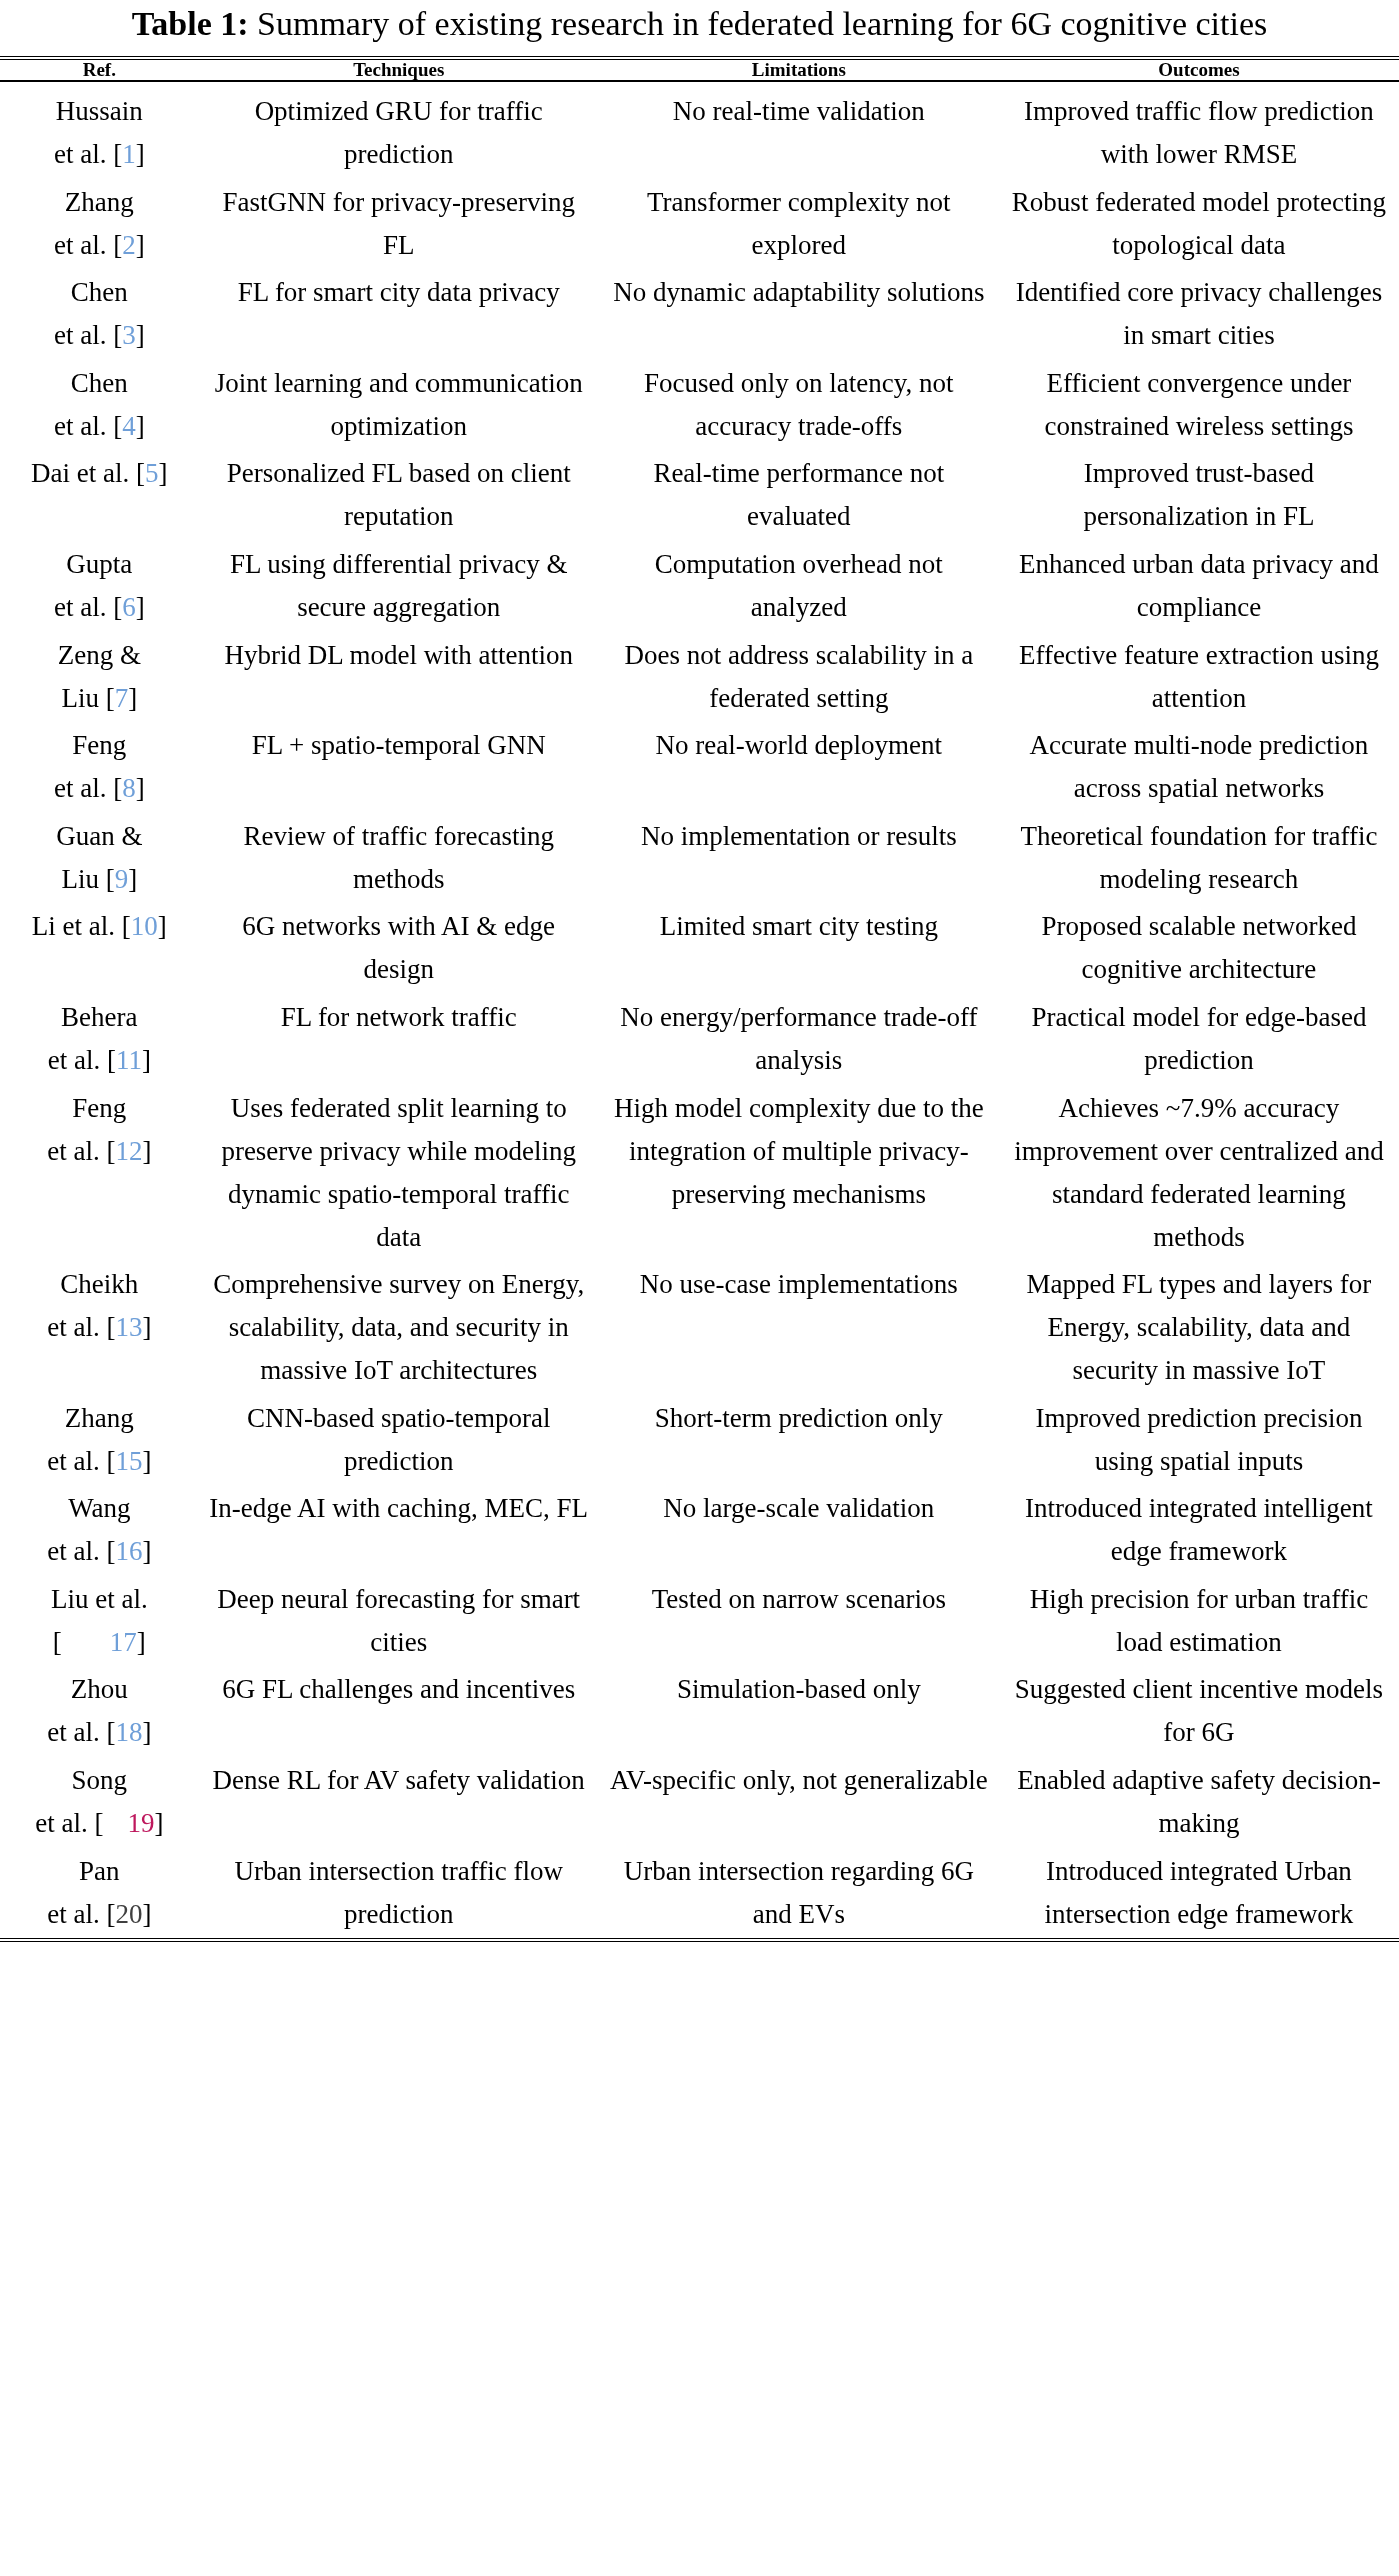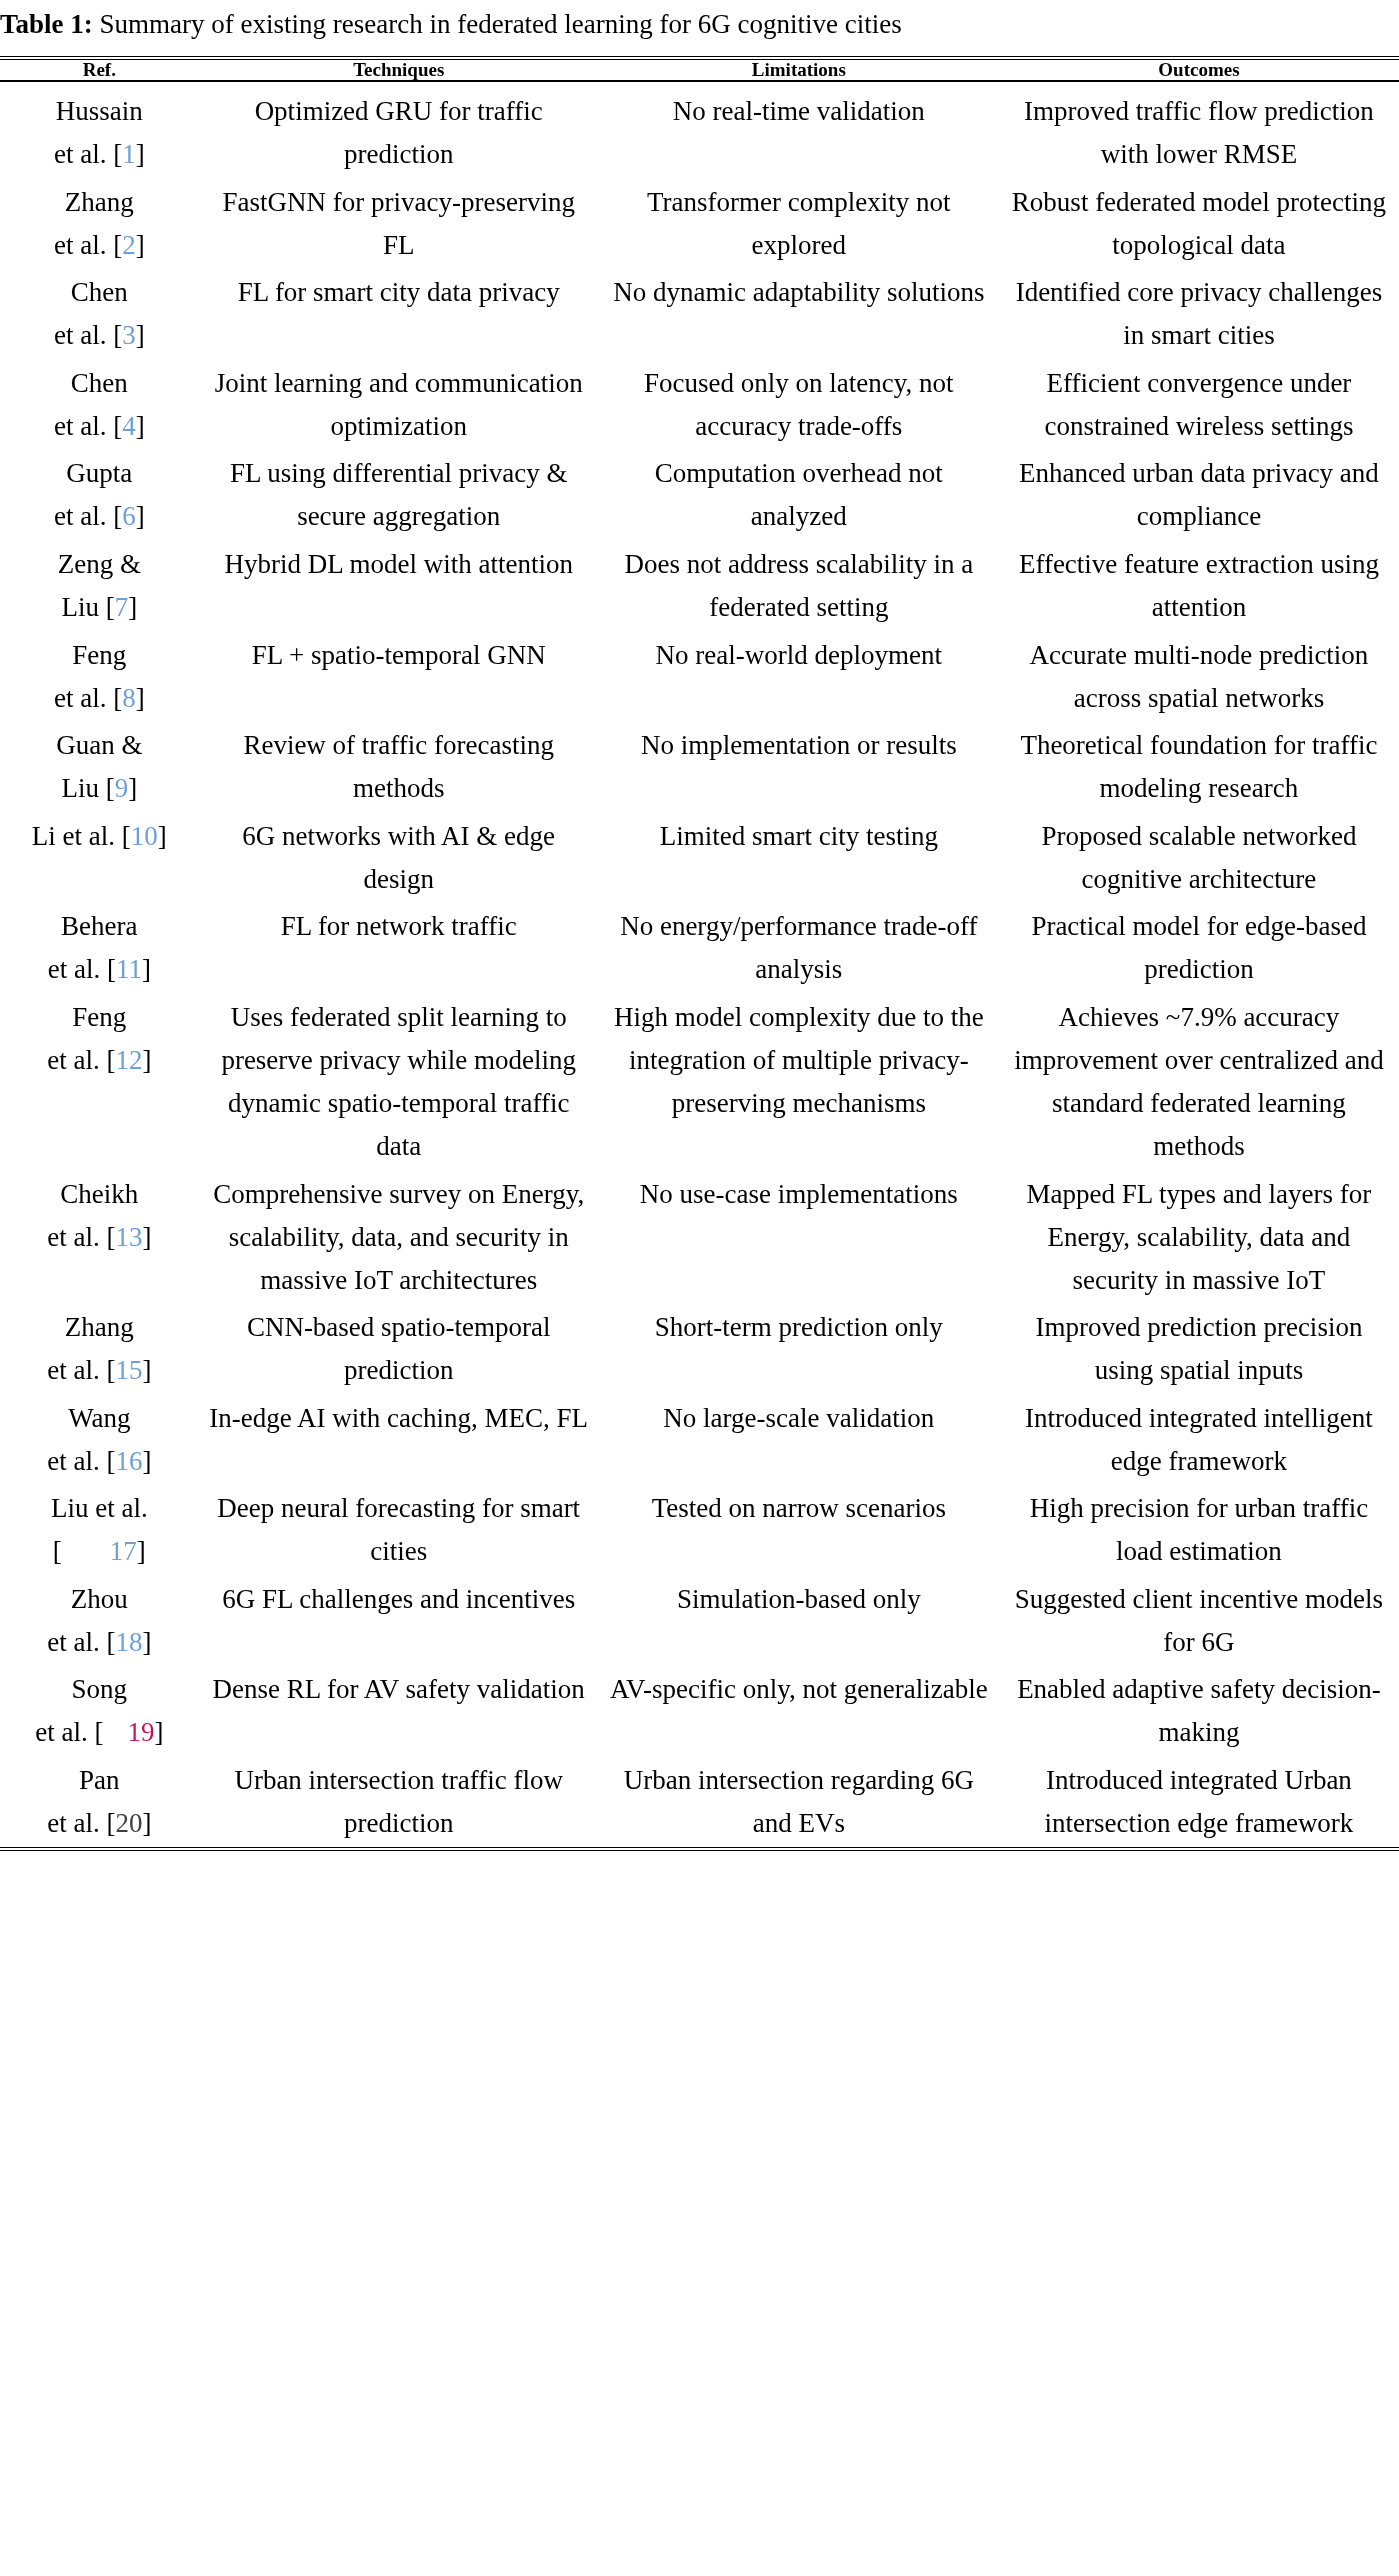--- a/index.html
+++ b/index.html
@@ -10,22 +10,22 @@
   body {
     width: 1399px;
     min-height: 2576px;
     font-family: "Liberation Serif", "DejaVu Serif", serif;
     color: #000000;
   }
   .page {
     width: 1399px;
   }
   .caption {
-    text-align: left;
-    font-size: 27px;
+    text-align: center;
+    font-size: 34px;
     line-height: 36px;
     margin: 6px 0 13.6px 0;
   }
   .caption-label {
     font-weight: bold;
   }
   table.summary {
     width: 100%;
     border-collapse: collapse;
     border-top: 4.5px double #000;
@@ -105,20 +105,26 @@
           <td>No dynamic adaptability solutions</td>
           <td>Identified core privacy challenges in smart cities</td>
         </tr>
         <tr>
           <td>Chen<br>et al. [<span class="cite" style="color: rgb(111, 159, 216);">4</span>]</td>
           <td>Joint learning and communication optimization</td>
           <td>Focused only on latency, not accuracy trade-offs</td>
           <td>Efficient convergence under constrained wireless settings</td>
         </tr>
         <tr>
+          <td>Dai et al. [<span class="cite" style="color: rgb(111, 159, 216);">5</span>]</td>
+          <td>Personalized FL based on client reputation</td>
+          <td>Real-time performance not evaluated</td>
+          <td>Improved trust-based personalization in FL</td>
+        </tr>
+        <tr>
           <td>Gupta<br>et al. [<span class="cite" style="color: rgb(111, 159, 216);">6</span>]</td>
           <td>FL using differential privacy &amp; secure aggregation</td>
           <td>Computation overhead not analyzed</td>
           <td>Enhanced urban data privacy and compliance</td>
         </tr>
         <tr>
           <td>Zeng &amp;<br>Liu [<span class="cite" style="color: rgb(111, 159, 216);">7</span>]</td>
           <td>Hybrid DL model with attention</td>
           <td>Does not address scalability in a federated setting</td>
           <td>Effective feature extraction using attention</td>

